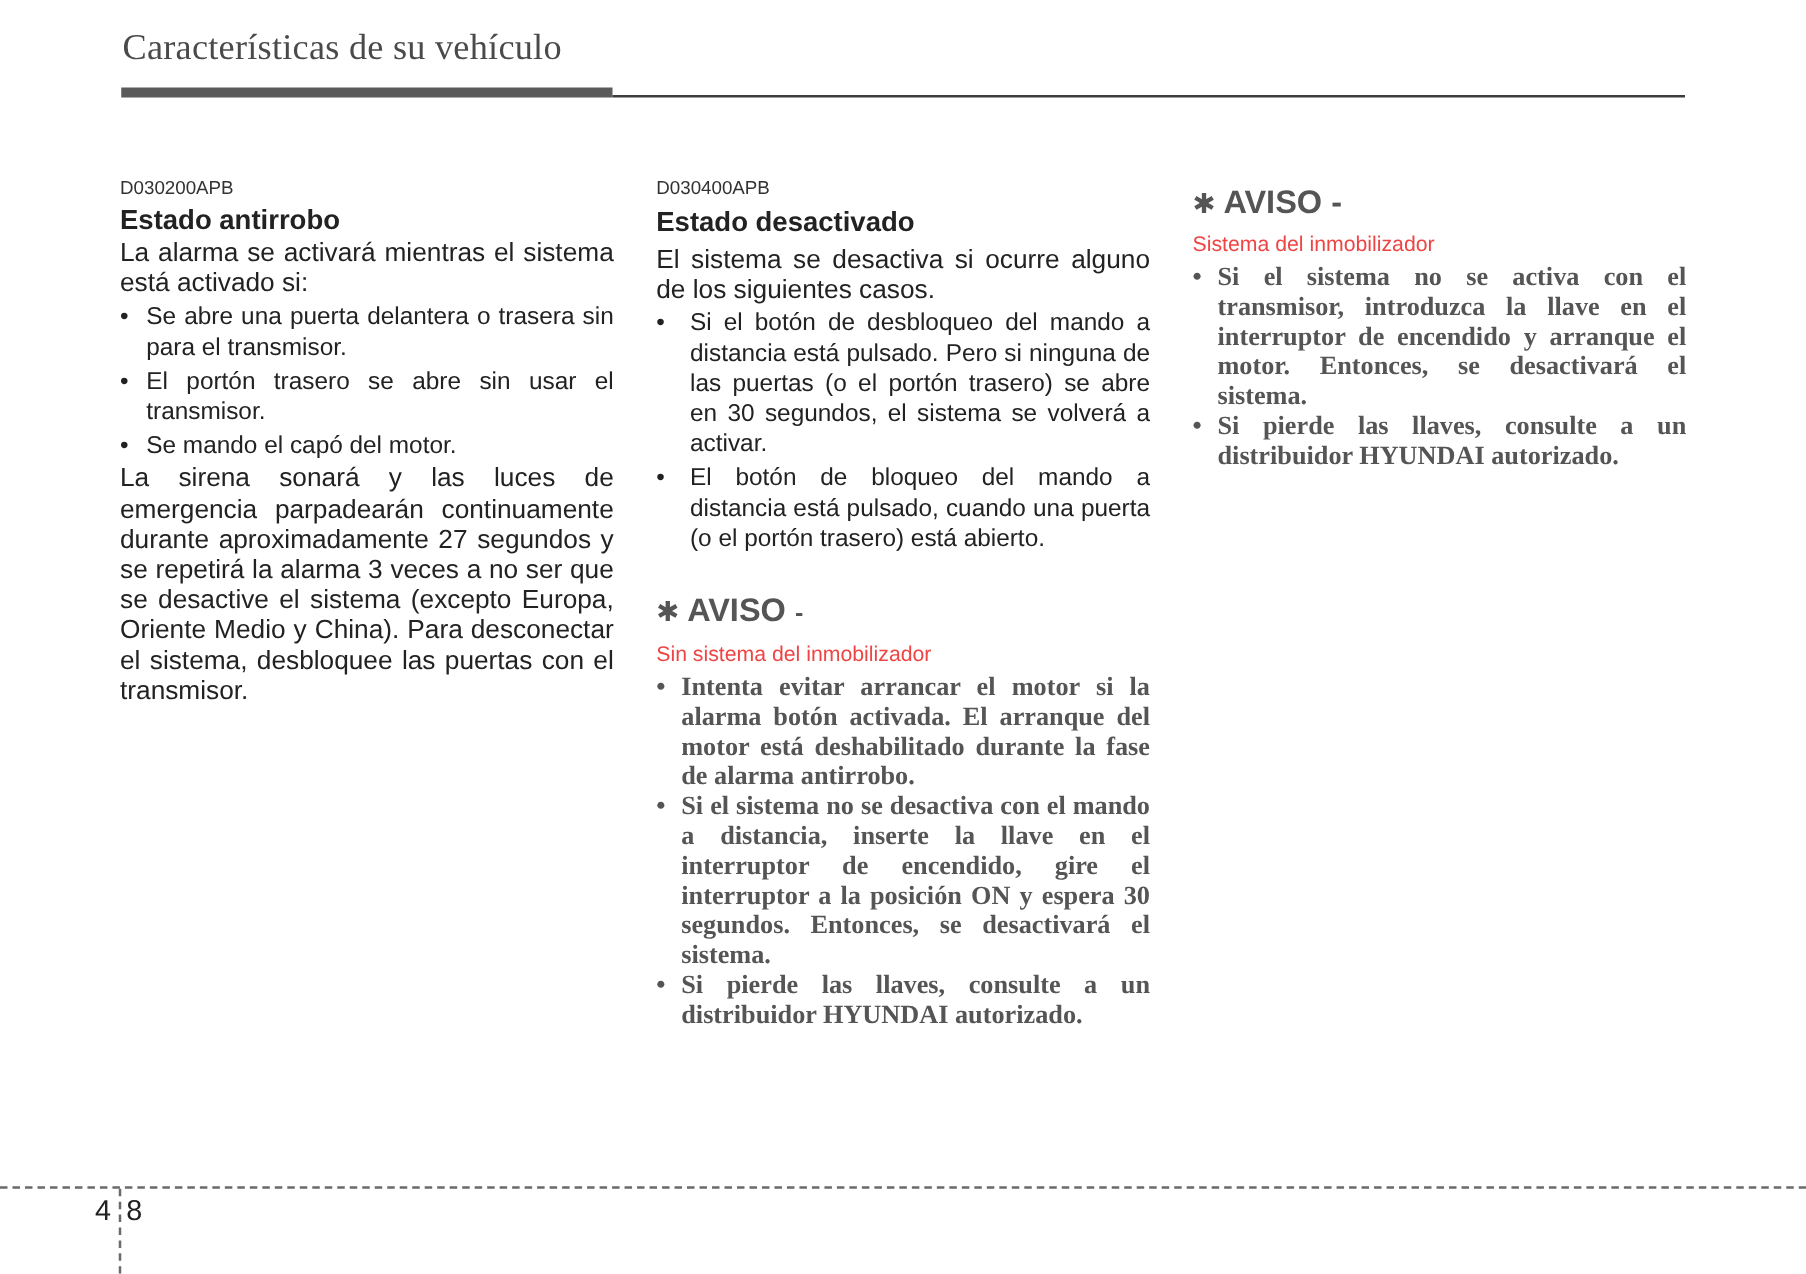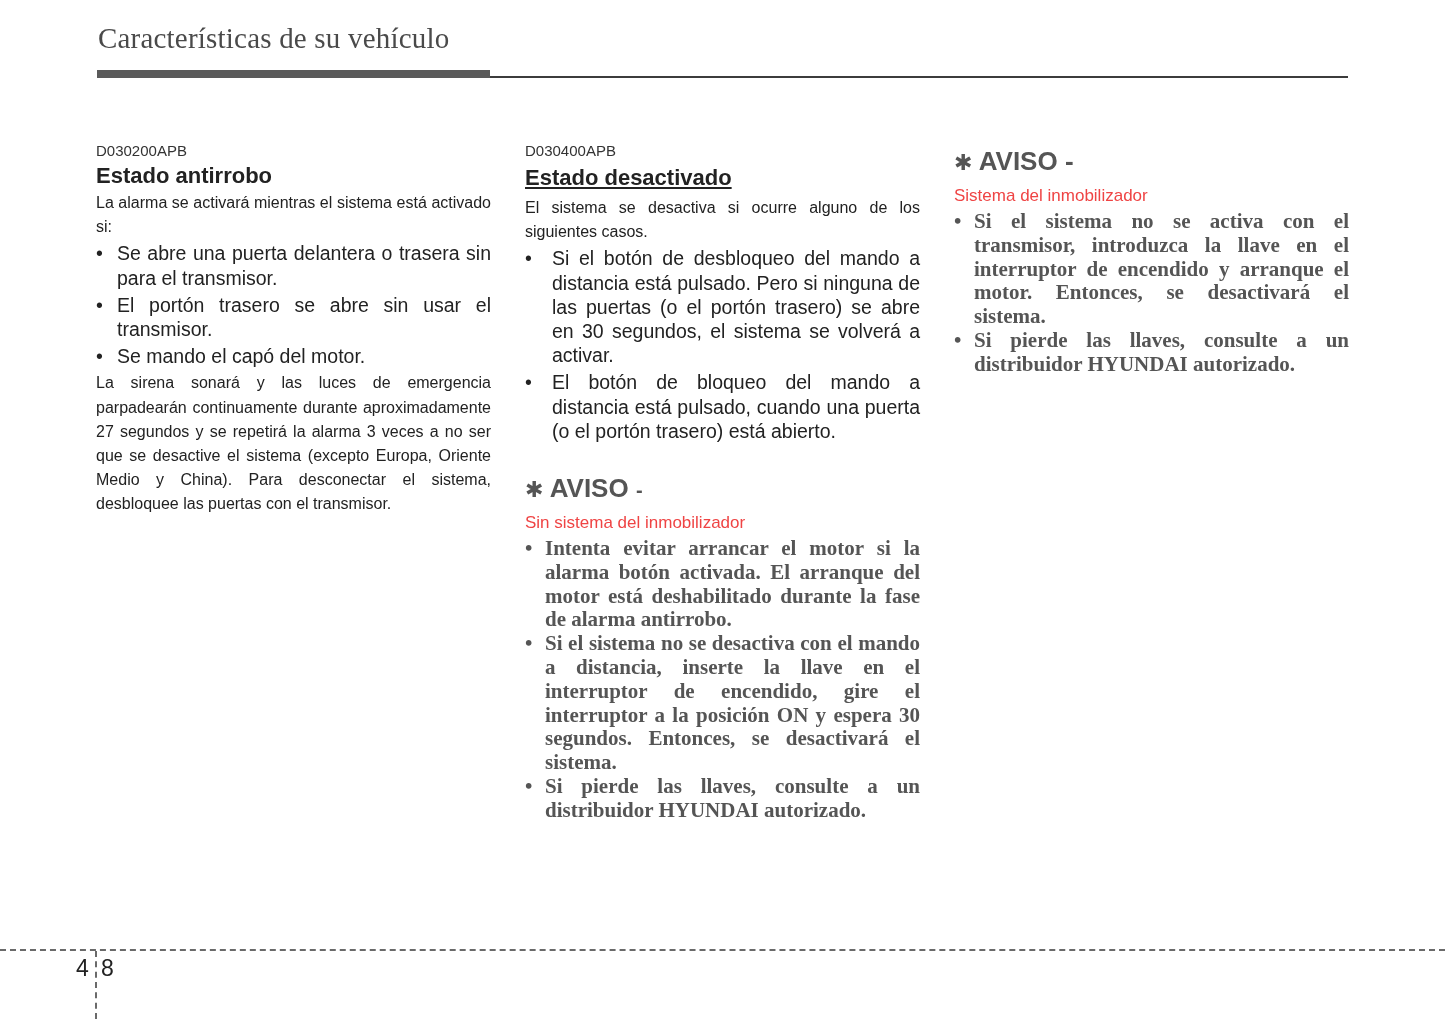--- a/index.html
+++ b/index.html
@@ -12,21 +12,21 @@
     .header-bar-thick { position: absolute; left: 97px; top: 70px; width: 393px; height: 8px; background: #5a5a5a; }
     .header-bar-thin { position: absolute; left: 490px; top: 76px; width: 858px; height: 2px; background: #3c3c3c; }
 
     .col { position: absolute; top: 140px; width: 395px; font-family: "Liberation Sans", "DejaVu Sans", sans-serif; }
     .col1 { left: 96px; }
     .col2 { left: 525px; }
     .col3 { left: 954px; }
 
     .code { font-size: 15px; color: #333; line-height: 22px; }
     .section-title { font-size: 22px; font-weight: bold; color: #222; line-height: 28px; margin: 0 0 1px 0; }
-    .para { font-size: 16px; color: #222; line-height: 24.2px; text-align: justify; margin: 0 0 2px 0; }
+    .para { font-size: 21px; color: #222; line-height: 24.2px; text-align: justify; margin: 0 0 2px 0; }
     ul.bullets { list-style: none; margin: 0 0 2px 0; padding: 0; }
     ul.bullets li { position: relative; padding-left: 21px; font-size: 19.5px; line-height: 24.2px; text-align: justify; margin-bottom: 3px; }
     .col2 ul.bullets li { padding-left: 27px; }
     ul.bullets li .dot { position: absolute; left: 0; top: 0; }
 
     .aviso-head { font-size: 26px; font-weight: bold; color: #555; line-height: 42px; }
     .aviso-head .star { font-size: 22px; }
     .aviso-sub { font-size: 17px; font-weight: normal; color: #ef4444; line-height: 24px; margin-bottom: 2px; }
     ul.serif-bullets { list-style: none; margin: 0; padding: 0; }
     ul.serif-bullets li {
@@ -66,21 +66,21 @@
   <ul class="bullets">
     <li><span class="dot">•</span><span>Se abre una puerta delantera o trasera sin para el transmisor.</span></li>
     <li><span class="dot">•</span><span>El portón trasero se abre sin usar el transmisor.</span></li>
     <li><span class="dot">•</span><span>Se mando el capó del motor.</span></li>
   </ul>
   <p class="para">La sirena sonará y las luces de emergencia parpadearán continuamente durante aproximadamente 27 segundos y se repetirá la alarma 3 veces a no ser que se desactive el sistema (excepto Europa, Oriente Medio y China). Para desconectar el sistema, desbloquee las puertas con el transmisor.</p>
 </div>
 
 <div class="col col2">
   <div class="code">D030400APB</div>
-  <div class="section-title" style="margin-top:2px;margin-bottom:4px;text-decoration:underline;">Estado desactivado</div>
+  <div class="section-title" style="margin-top:2px;margin-bottom:4px;">Estado desactivado</div>
   <p class="para">El sistema se desactiva si ocurre alguno de los siguientes casos.</p>
   <ul class="bullets">
     <li><span class="dot">•</span><span>Si el botón de desbloqueo del mando a distancia está pulsado. Pero si ninguna de las puertas (o el portón trasero) se abre en 30 segundos, el sistema se volverá a activar.</span></li>
     <li><span class="dot">•</span><span>El botón de bloqueo del mando a distancia está pulsado, cuando una puerta (o el portón trasero) está abierto.</span></li>
   </ul>
 
   <div style="margin-top:24px;">
     <div class="aviso-head">
       <span class="star">✱</span>
       <span>AVISO</span>

